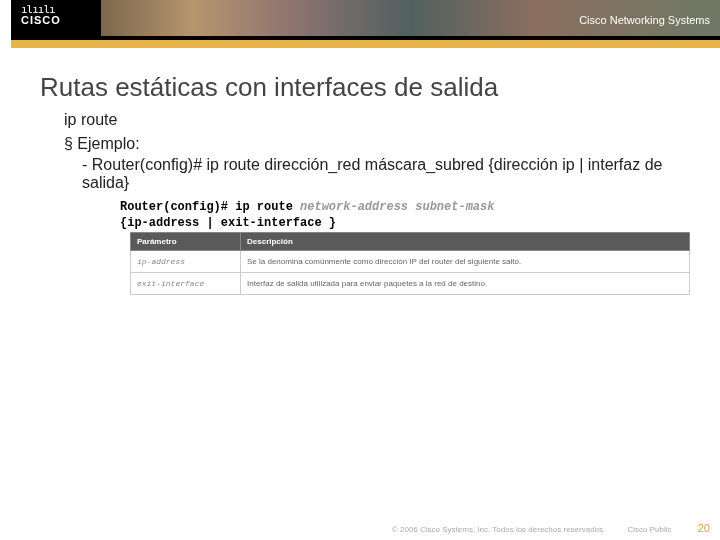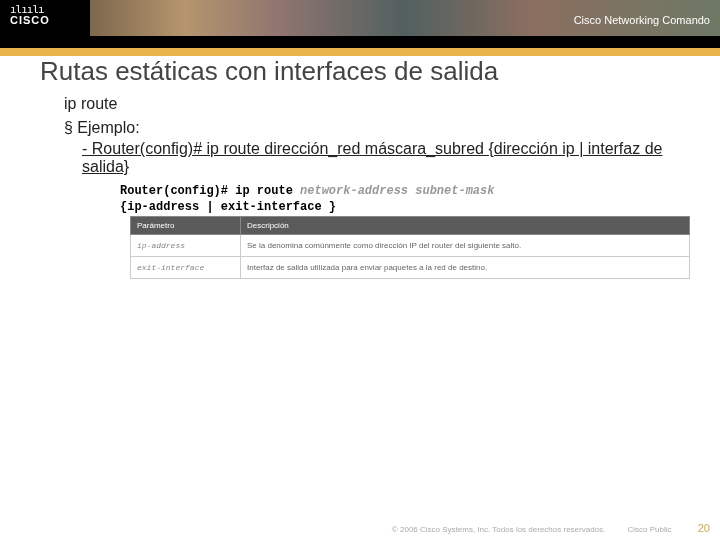--- a/index.html
+++ b/index.html
@@ -1,53 +1,53 @@
 <!DOCTYPE html>
 <html><head>
 <meta charset="utf-8">
 <style>
   * { margin: 0; padding: 0; box-sizing: border-box; }
   body { width: 720px; height: 540px; font-family: Arial, sans-serif; background: #fff; }
-  .header { height: 56px; background: #000; position: relative; overflow: hidden; }
+  .header { height: 48px; background: #000; position: relative; overflow: hidden; margin-left: 11px; }
   .header-people { position: absolute; top: 0; left: 90px; right: 0; height: 36px; background: linear-gradient(90deg, #8b7355 0%, #c9a67a 15%, #a0827d 30%, #5a6b6a 50%, #9a7b6a 70%, #7a8570 100%); opacity: 0.9; }
   .header-bar { position: absolute; bottom: 0; left: 0; right: 0; height: 8px; background: #e8b44a; }
   .logo { position: absolute; left: 10px; top: 4px; color: #fff; font-size: 9px; line-height: 1; }
   .logo-bars { letter-spacing: -1px; font-family: monospace; font-size: 11px; }
   .logo-text { font-weight: bold; font-size: 11px; letter-spacing: 1px; }
   .academy { position: absolute; right: 10px; top: 14px; color: #fff; font-size: 11px; }
-  .content { padding: 0 20px 0 40px; }
+  .content { padding: 24px 20px 0 40px; }
   .title { font-size: 26px; color: #444; font-weight: normal; margin-bottom: 6px; }
   .section { font-size: 18px; color: #333; margin-bottom: 4px; }
   .section .bullet { color: #333; }
   .section .hl { color: #c96a00; }
   .sub { margin-left: 24px; font-size: 16px; color: #222; line-height: 1.35; }
   .sub .b { font-family: Arial; }
   .sub-line { margin-top: 2px; }
-  .cmd-block { margin-left: 42px; font-size: 16px; color: #222; margin-top: 2px; margin-bottom: 8px; text-decoration: underline; }
+  .cmd-block { margin-left: 42px; font-size: 16px; color: #222; margin-top: 2px; margin-bottom: 8px; }
   .code-line { font-family: Liberation Mono, monospace; font-size: 12px; font-weight: bold; margin: 8px 0 2px 80px; color: #000; }
   .code-line .gray { color: #999; font-style: italic; }
   .param-tbl { width: 560px; margin-left: 90px; border-collapse: collapse; font-size: 8px; }
-  .param-tbl th { background: #5a5a5a; color: #fff; text-align: left; padding: 4px 6px; font-weight: normal; border: 1px solid #888; }
+  .param-tbl th { background: #5a5a5a; color: #fff; text-align: left; padding: 4px 6px; font-weight: bold; border: 1px solid #888; }
   .param-tbl td { padding: 6px 6px; border: 1px solid #ccc; color: #666; vertical-align: top; }
   .param-tbl td.name { font-family: "Courier New", monospace; font-style: italic; color: #888; width: 110px; }
   .footer { position: absolute; bottom: 6px; left: 0; right: 10px; font-size: 8px; color: #aaa; text-align: right; }
   .footer .pn { color: #d4a64a; font-size: 11px; margin-left: 24px; }
   .footer span { margin-left: 20px; }
 </style>
 </head>
 <body>
 
 <div class="header">
   <div class="header-people"></div>
   <div class="header-bar"></div>
   <div class="logo">
     <div class="logo-bars">ılıılı</div>
     <div class="logo-text">CISCO</div>
   </div>
-  <div class="academy">Cisco Networking Comando</div>
+  <div class="academy">Cisco Networking Systems</div>
 </div>
 
 <div class="content">
   <div class="title">Rutas estáticas con interfaces de salida</div>
 
 
   <div class="sub">ip route</div>
 
   <div class="sub sub-line">
     <span class="b">§</span><span> Ejemplo:</span>

